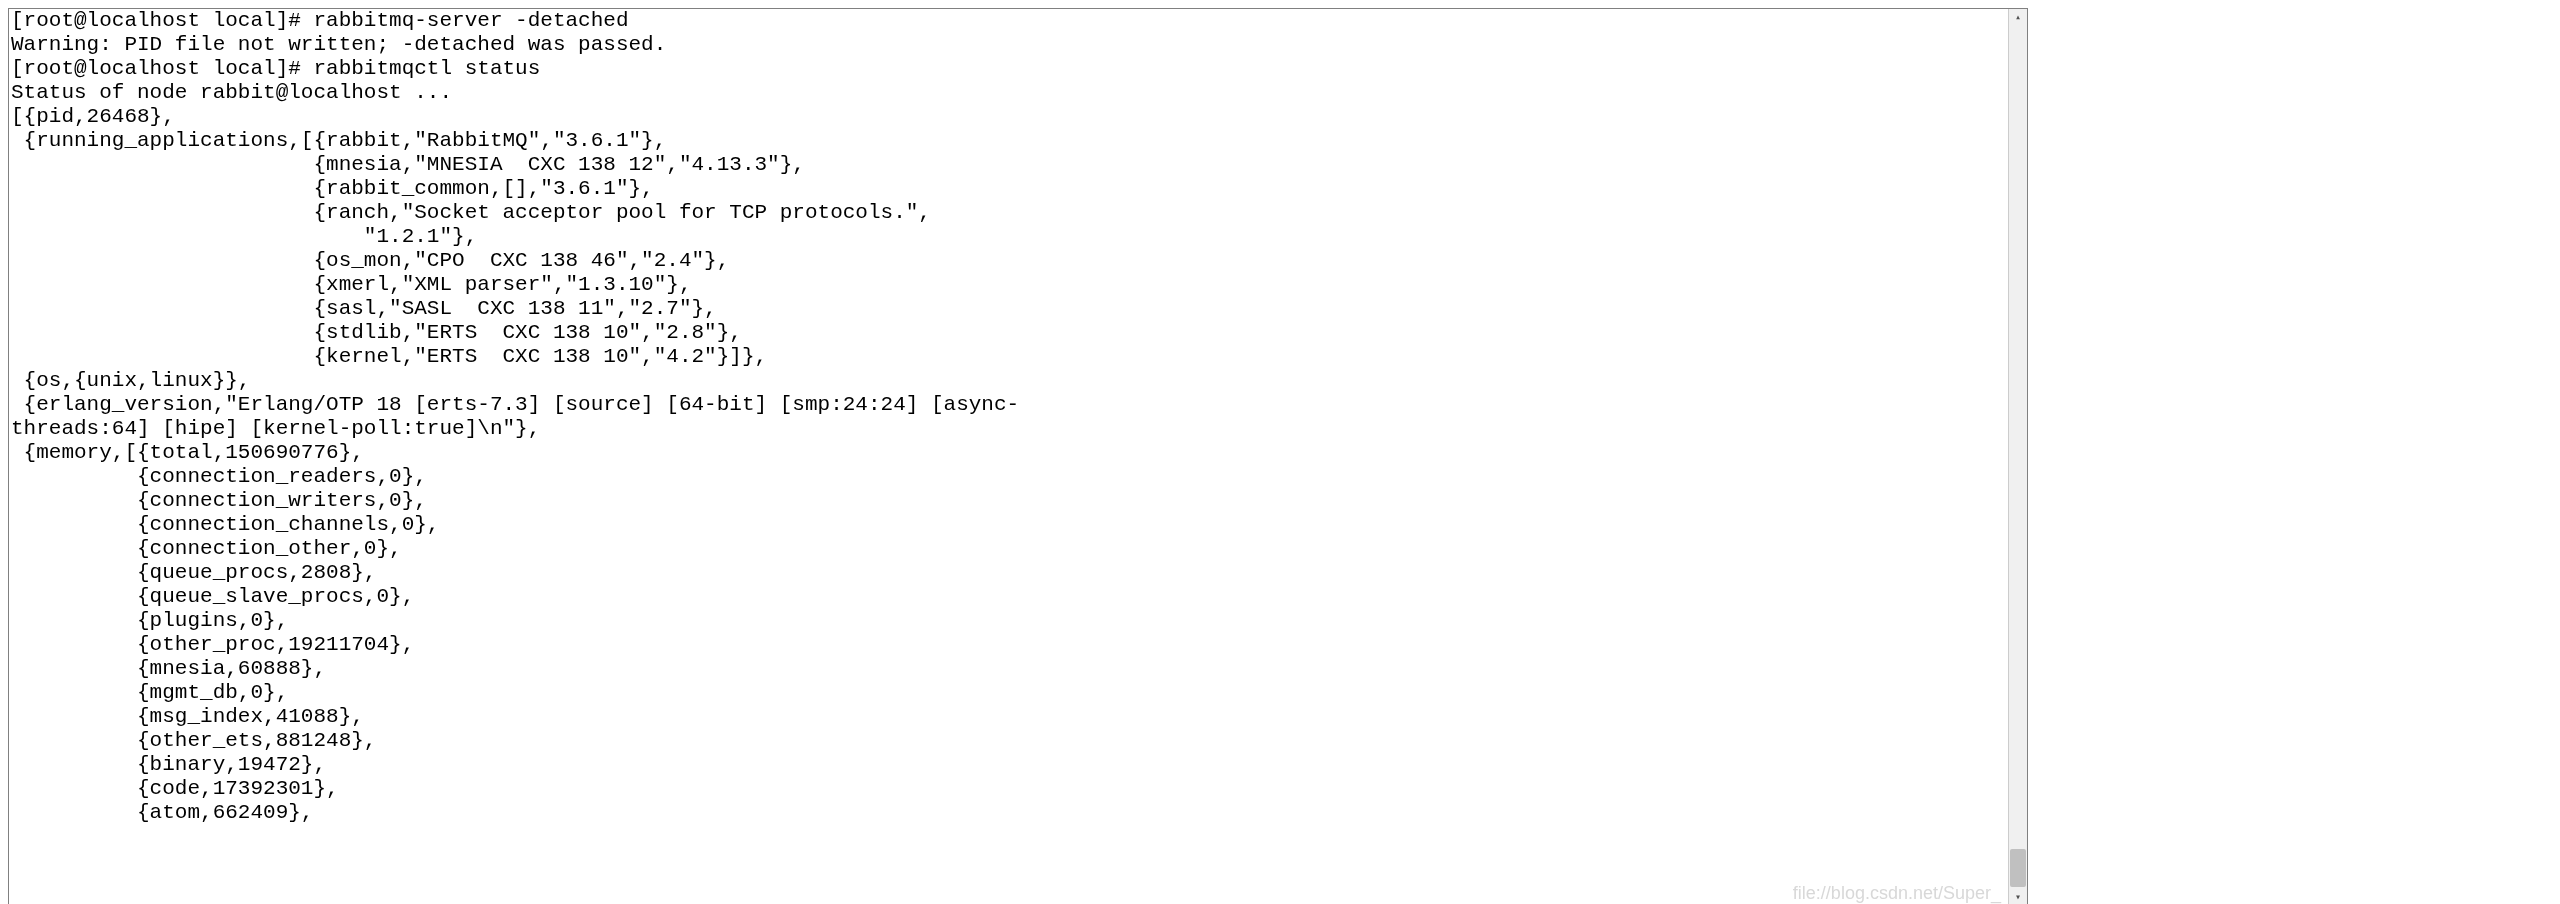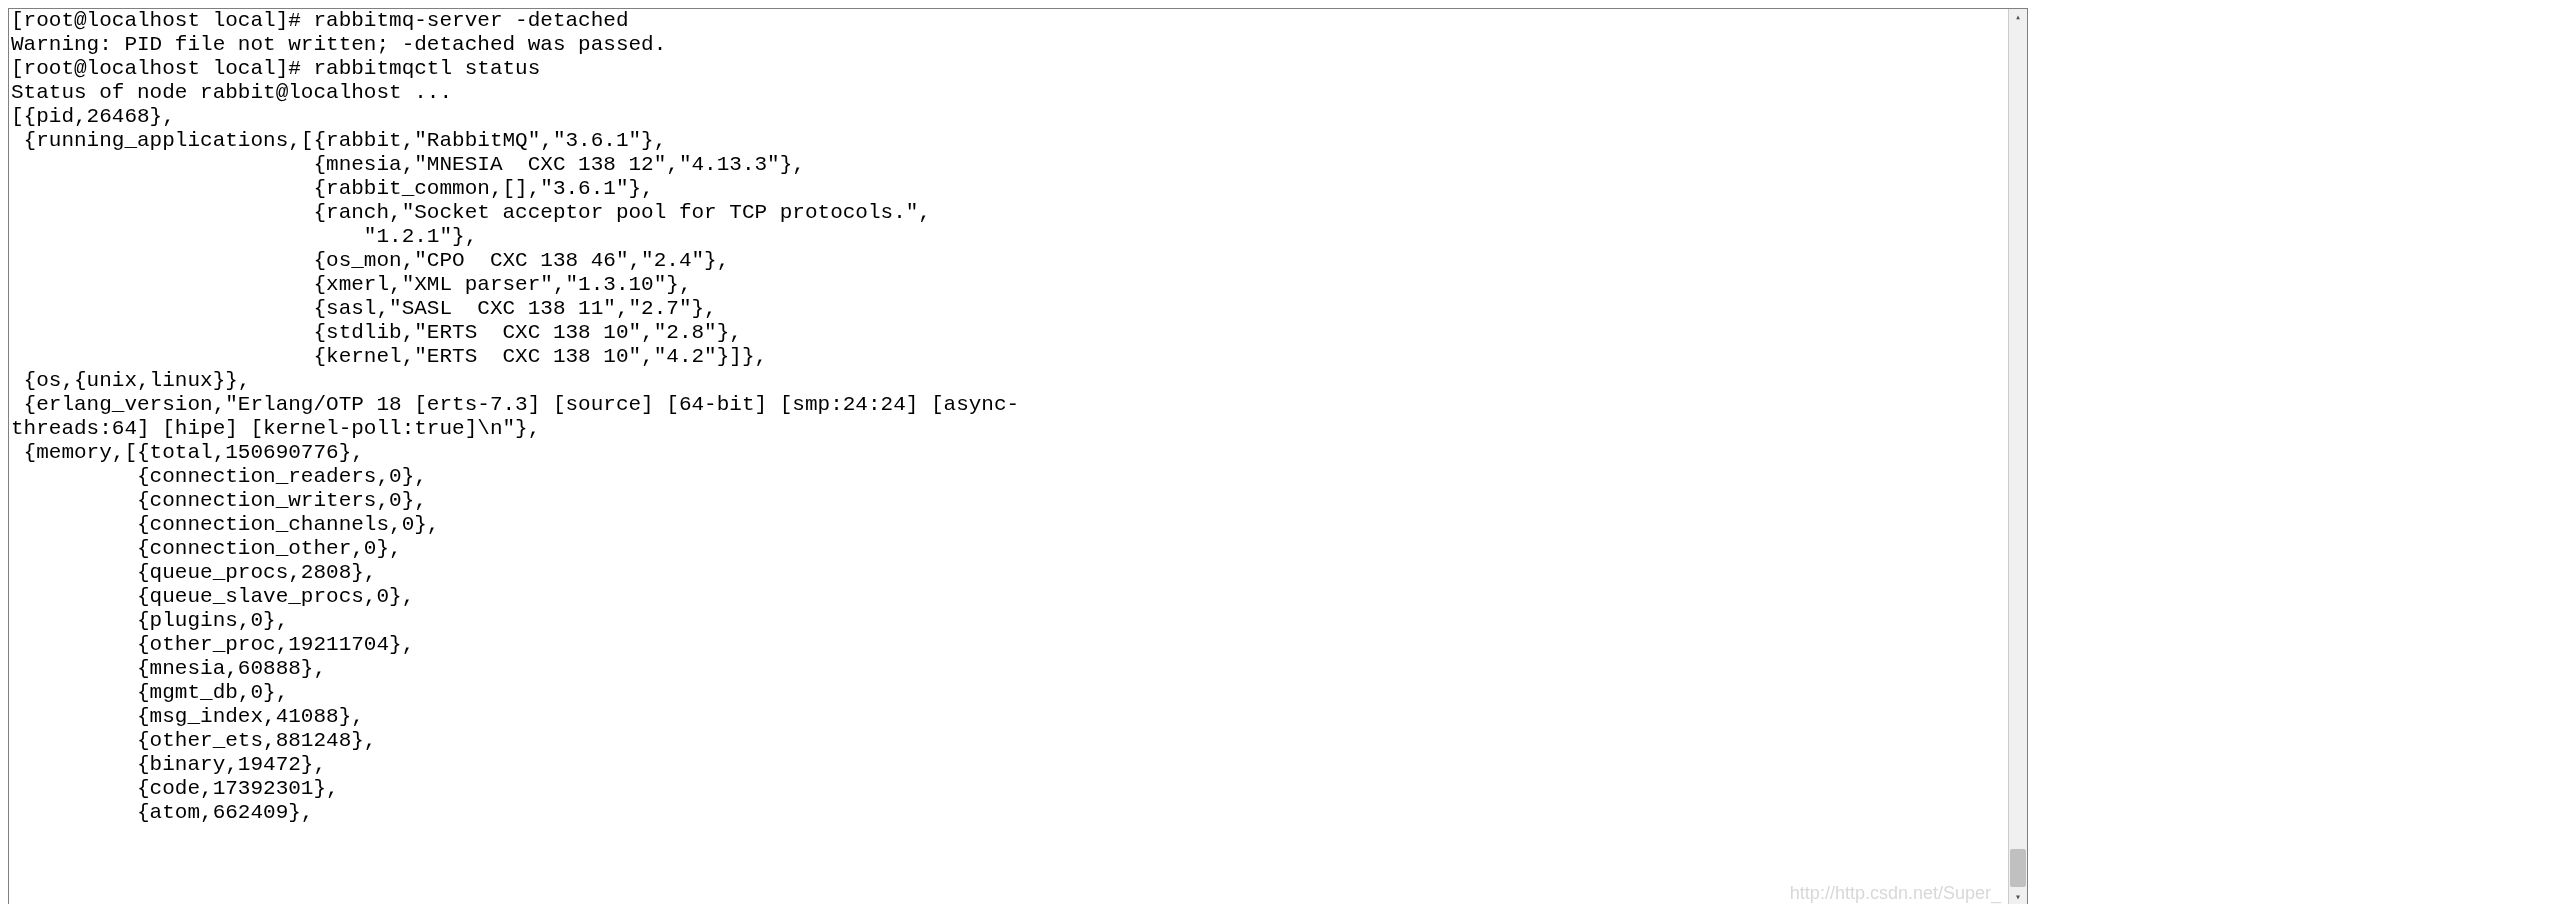--- a/index.html
+++ b/index.html
@@ -112,14 +112,14 @@
           {binary,19472},
           {code,17392301},
           {atom,662409},</div>
 
   <div class="scrollbar-track">
     <div class="scroll-arrow up">▴</div>
     <div class="scroll-thumb"></div>
     <div class="scroll-arrow down">▾</div>
   </div>
 
-  <div class="watermark">http://http.csdn.net/Super_</div>
+  <div class="watermark">file://blog.csdn.net/Super_</div>
 </div>
 
 </body></html>

